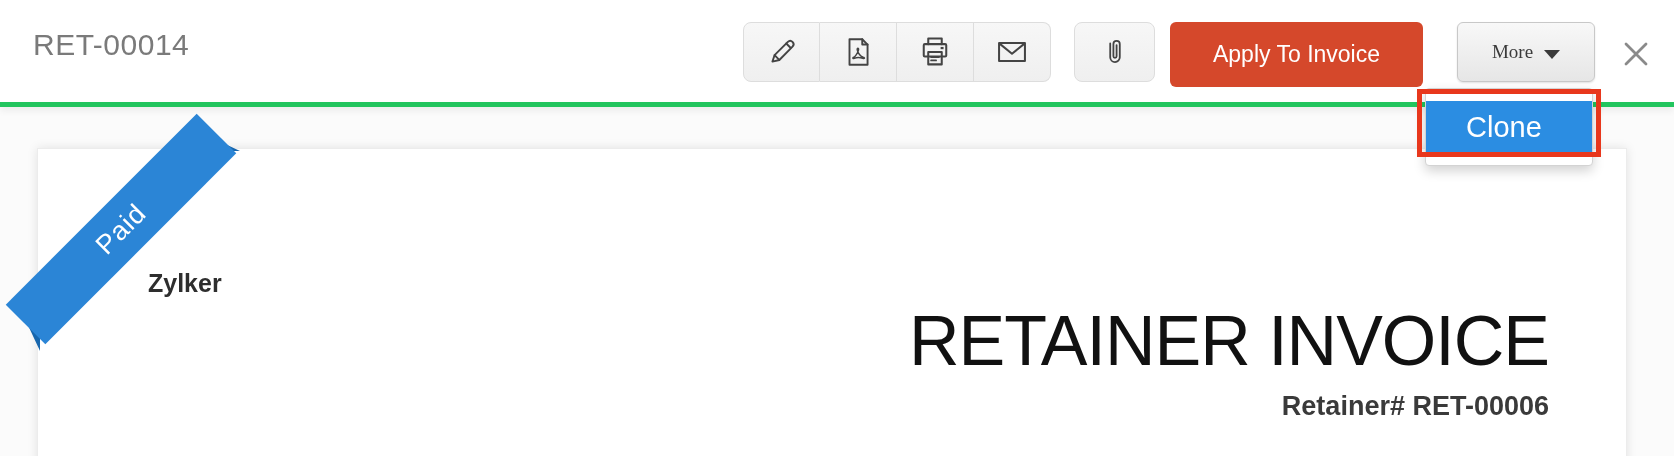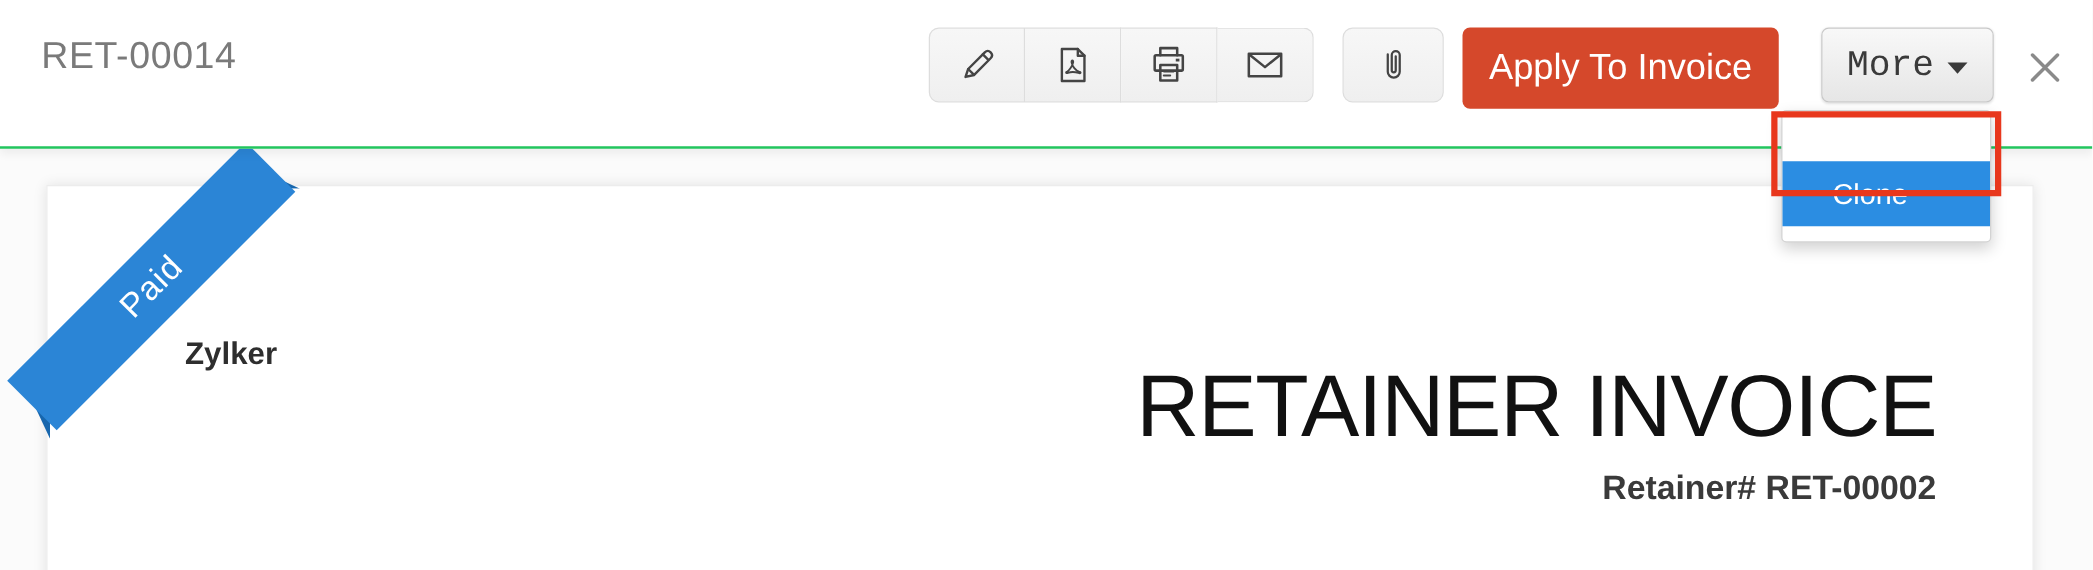--- a/index.html
+++ b/index.html
@@ -1,68 +1,68 @@
 <!DOCTYPE html>
 <html><head>
 <meta charset="utf-8">
 <style>
   * { margin:0; padding:0; box-sizing:border-box; }
   html,body { width:1674px; height:456px; }
   body { font-family:"Liberation Sans", sans-serif; background:#fbfbfb; overflow:hidden; }
   .canvas { position:relative; width:1674px; height:456px; overflow:hidden; background:#fbfbfb; }
 
   
-  .header { position:absolute; left:0; top:0; width:1674px; height:119px; background:#ffffff;
-            border-bottom:2px solid #22c55e; box-shadow:0 4px 7px rgba(0,0,0,0.06); z-index:5; }
+  .header { position:absolute; left:0; top:0; width:1674px; height:107px; background:#ffffff;
+            border-bottom:5px solid #22c55e; box-shadow:0 4px 7px rgba(0,0,0,0.06); z-index:5; }
   .doc-title { position:absolute; left:33px; top:28px; font-size:30px; color:#7a7a7a; letter-spacing:0.5px; }
 
   .icon-group { position:absolute; left:743px; top:22px; height:60px; display:flex; z-index:6; }
   .icon-btn { width:77px; height:60px; display:flex; align-items:center; justify-content:center;
               background:linear-gradient(#f7f7f7,#efefef); border:1px solid #ddd; border-left:none; cursor:pointer; }
   .icon-btn:first-child { border-left:1px solid #ddd; border-radius:8px 0 0 8px; }
   .icon-btn:last-child  { border-radius:0 8px 8px 0; }
   .solo-btn { position:absolute; left:1074px; top:22px; width:81px; height:60px; display:flex; align-items:center;
               justify-content:center; background:linear-gradient(#f7f7f7,#efefef); border:1px solid #ddd;
               border-radius:8px; cursor:pointer; z-index:6; }
   .icon-btn svg, .solo-btn svg { display:block; }
 
   .apply-btn { position:absolute; left:1170px; top:22px; width:253px; height:65px; background:#d5482b;
-               border:none; border-radius:6px; color:#fff; font-size:29px; display:flex; align-items:center;
+               border:none; border-radius:6px; color:#fff; font-size:23px; display:flex; align-items:center;
                justify-content:center; cursor:pointer; z-index:6; font-family:"Liberation Sans",sans-serif; }
   .more-btn { position:absolute; left:1457px; top:22px; width:138px; height:60px;
               background:linear-gradient(#f8f8f8,#e6e6e6); border:1px solid #c8c8c8; border-radius:6px;
-              box-shadow:0 1px 2px rgba(0,0,0,0.12); color:#3a3a3a; font-size:29px; display:flex;
+              box-shadow:0 1px 2px rgba(0,0,0,0.12); color:#3a3a3a; font-size:19px; display:flex;
               align-items:center; justify-content:center; gap:11px; cursor:pointer; z-index:6;
-              font-family:Liberation Mono, monospace; }
+              font-family:Liberation Serif, serif; }
   .caret-down { width:0; height:0; border-left:8px solid transparent; border-right:8px solid transparent;
                 border-top:9px solid #3a3a3a; margin-top:4px; }
   .close-btn { position:absolute; left:1619px; top:38px; width:34px; height:34px; display:flex;
                align-items:center; justify-content:center; cursor:pointer; background:none; border:none; z-index:6; }
 
   
   .dropdown { position:absolute; left:1425px; top:88px; width:168px; background:#ffffff;
               border:1px solid #d3d3d3; border-radius:4px; padding:12px 0;
               box-shadow:0 5px 12px rgba(0,0,0,0.18); z-index:20; }
-  .menu-item { height:52px; line-height:52px; padding-left:40px; font-size:23px; color:#3f3f3f; cursor:pointer;margin-top:28px; }
+  .menu-item { height:52px; line-height:52px; padding-left:40px; font-size:29px; color:#3f3f3f; cursor:pointer; }
   .menu-item.highlighted { background:#2b8de2; color:#ffffff; }
   .annotation-box { position:absolute; left:1417px; top:89px; width:184px; height:68px;
                     border:5px solid #e8371c; z-index:30; pointer-events:none; }
 
   
   .page { position:absolute; left:37px; top:148px; width:1590px; height:340px; background:#ffffff;
           border:1px solid #ececec; box-shadow:0 0 10px rgba(0,0,0,0.10); z-index:2; }
   .ribbon-wrap { position:absolute; left:0; top:0; width:230px; height:230px; z-index:3; }
   .fold { position:absolute; background:#1766ad; z-index:1; }
   .fold-top { left:172px; top:-12px; width:30px; height:14px; clip-path:polygon(0 0,100% 100%,0 100%); }
   .fold-left { left:-12px; top:172px; width:14px; height:30px; clip-path:polygon(0 0,100% 0,100% 100%); }
   .ribbon-band { position:absolute; left:-52px; top:52px; width:270px; height:56px; background:#2b85d6;
                  transform:rotate(-45deg); display:flex; align-items:center; justify-content:center; z-index:2; }
   .ribbon-band span { color:#fff; font-size:27px; letter-spacing:1px; }
   .company { position:absolute; left:110px; top:120px; font-size:25px; font-weight:bold; color:#2e2e2e; }
-  .title-block { position:absolute; right:77px; top:140px; text-align:right; }
+  .title-block { position:absolute; right:77px; top:156px; text-align:right; }
   .inv-title { font-size:70px; letter-spacing:-1px; color:#111; line-height:1.05; font-weight:400;
                white-space:nowrap; }
   .inv-number { font-size:27px; font-weight:bold; color:#3a3a3a; margin-top:12px; }
 
   .ico { stroke:#444; fill:none; stroke-width:1.8; stroke-linecap:round; stroke-linejoin:round; }
 </style>
 </head>
 <body>
 
 <div class="canvas">
@@ -138,21 +138,21 @@
     <div class="ribbon-wrap">
       <div class="fold fold-top"></div>
       <div class="fold fold-left"></div>
       <div class="ribbon-band">
         <span>Paid</span>
       </div>
     </div>
     <div class="company">Zylker</div>
     <div class="title-block">
       <div class="inv-title">RETAINER INVOICE</div>
-      <div class="inv-number">Retainer# RET-00002</div>
+      <div class="inv-number">Retainer# RET-00006</div>
     </div>
   </div>
 
   <div class="dropdown">
     <div class="menu-item highlighted">Clone</div>
   </div>
 
   <div class="annotation-box"></div>
 
 </div>

